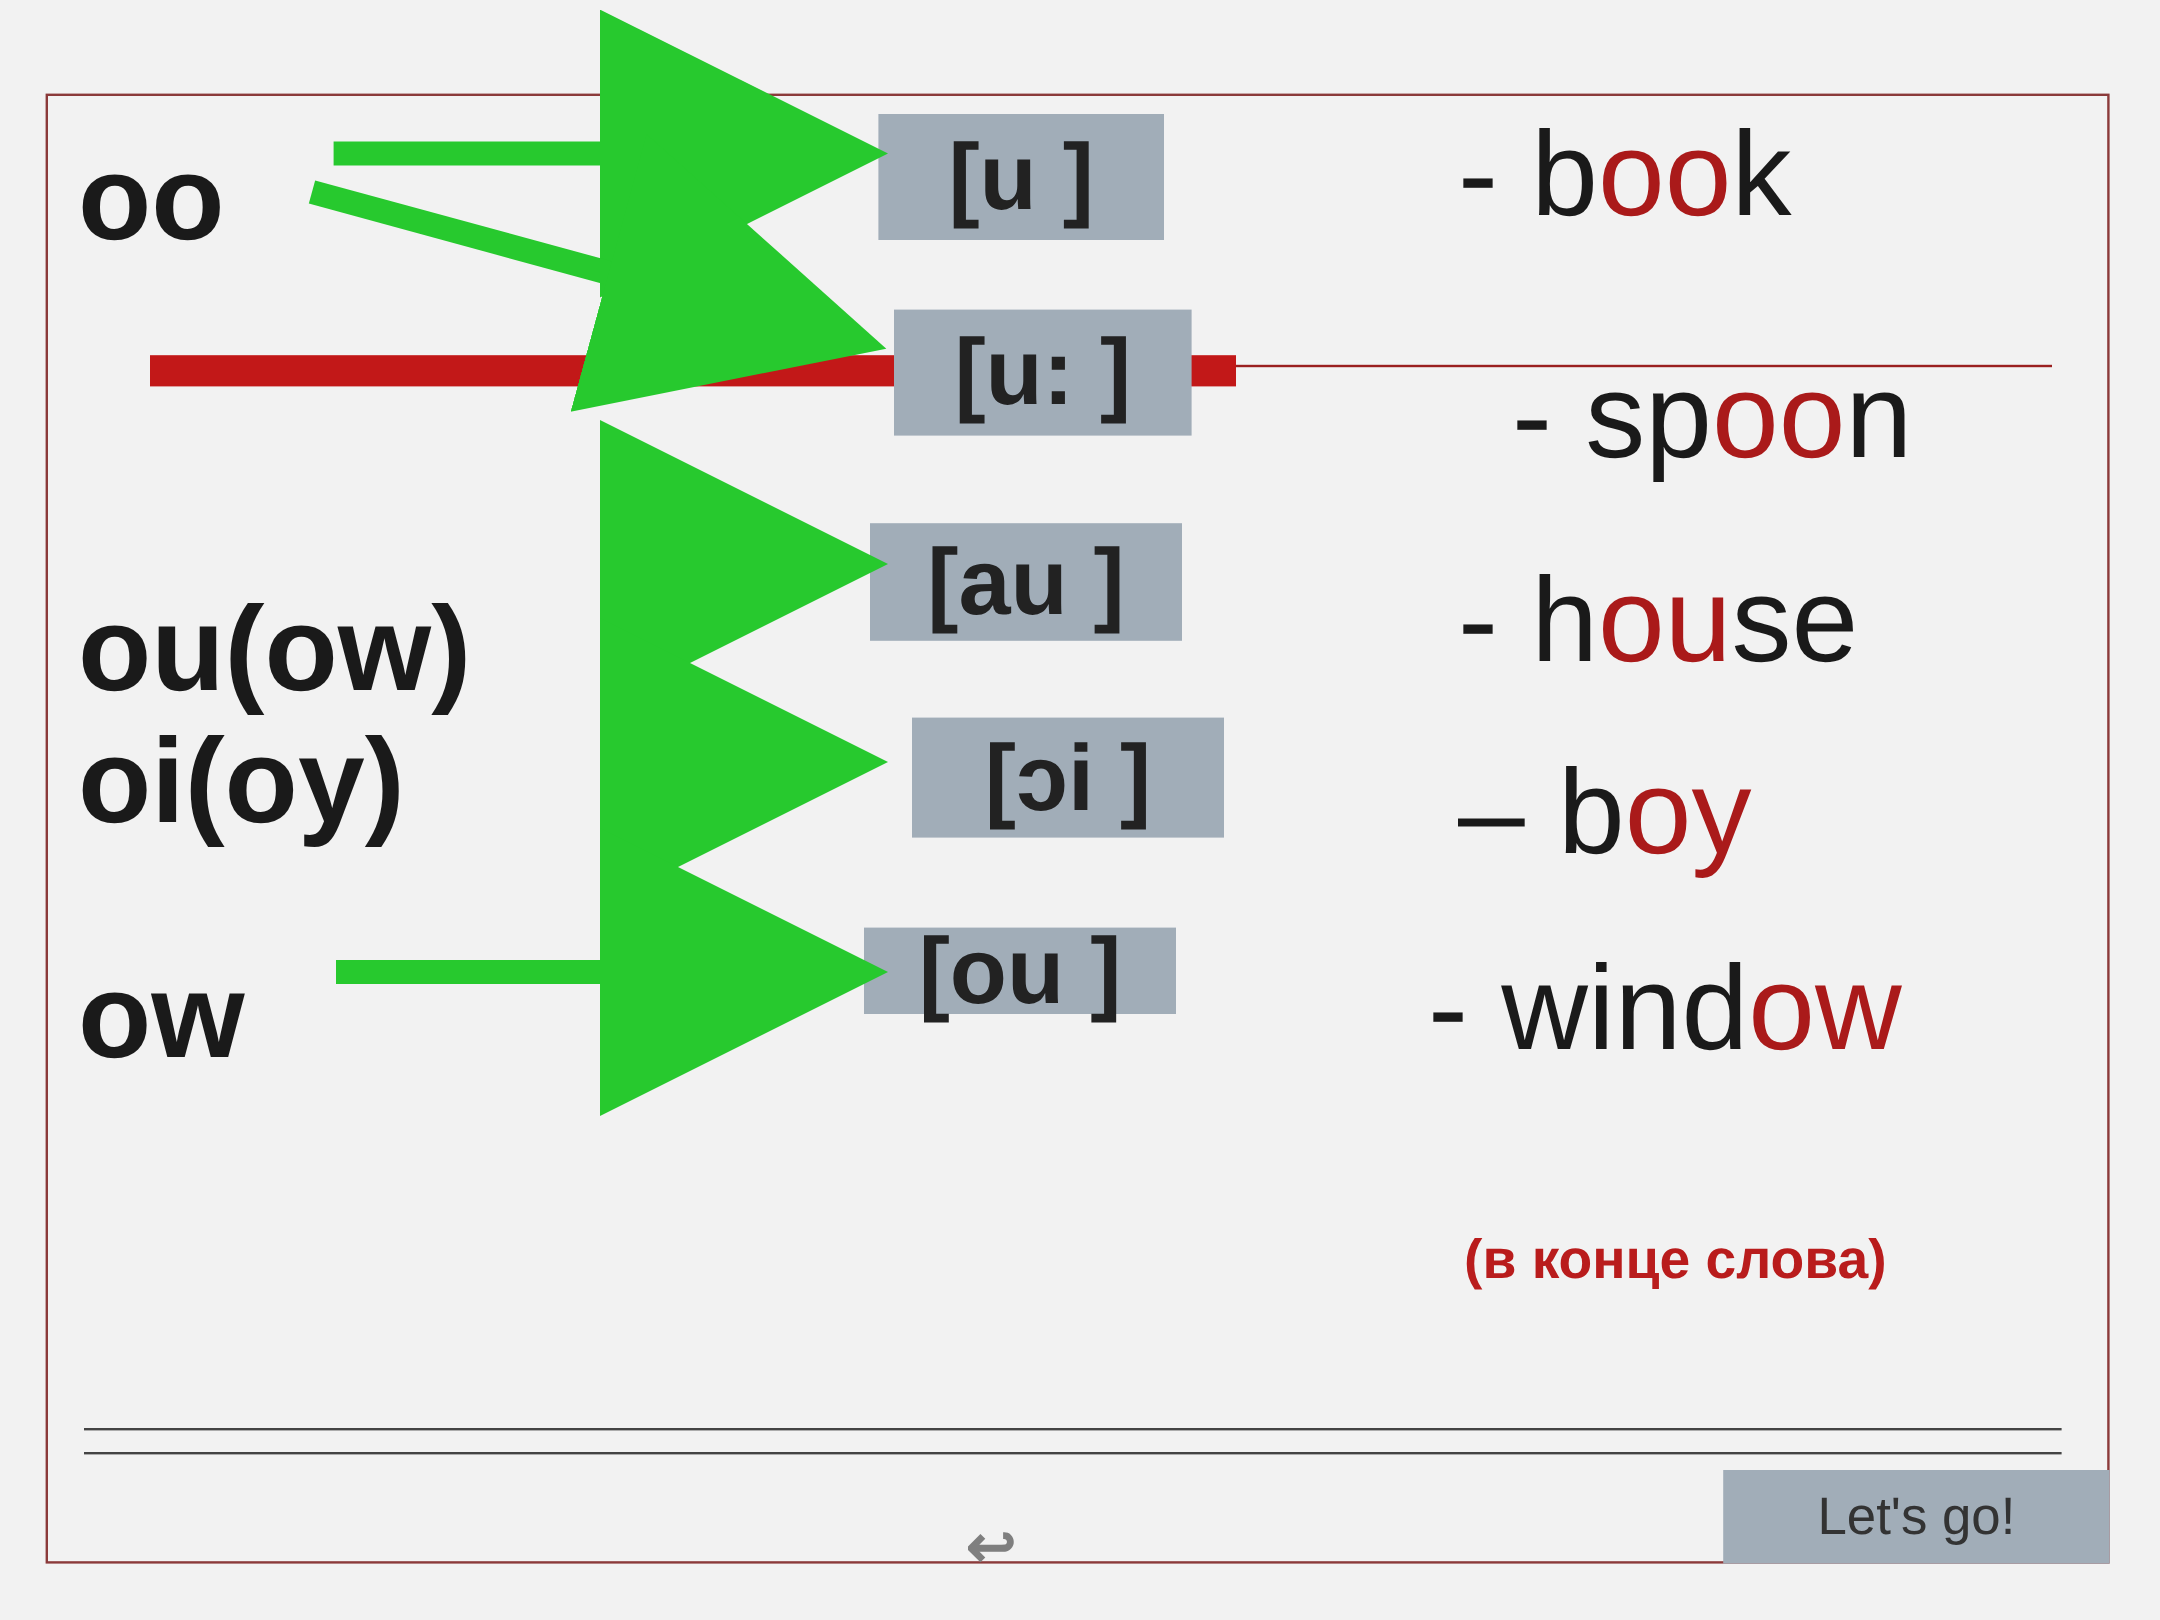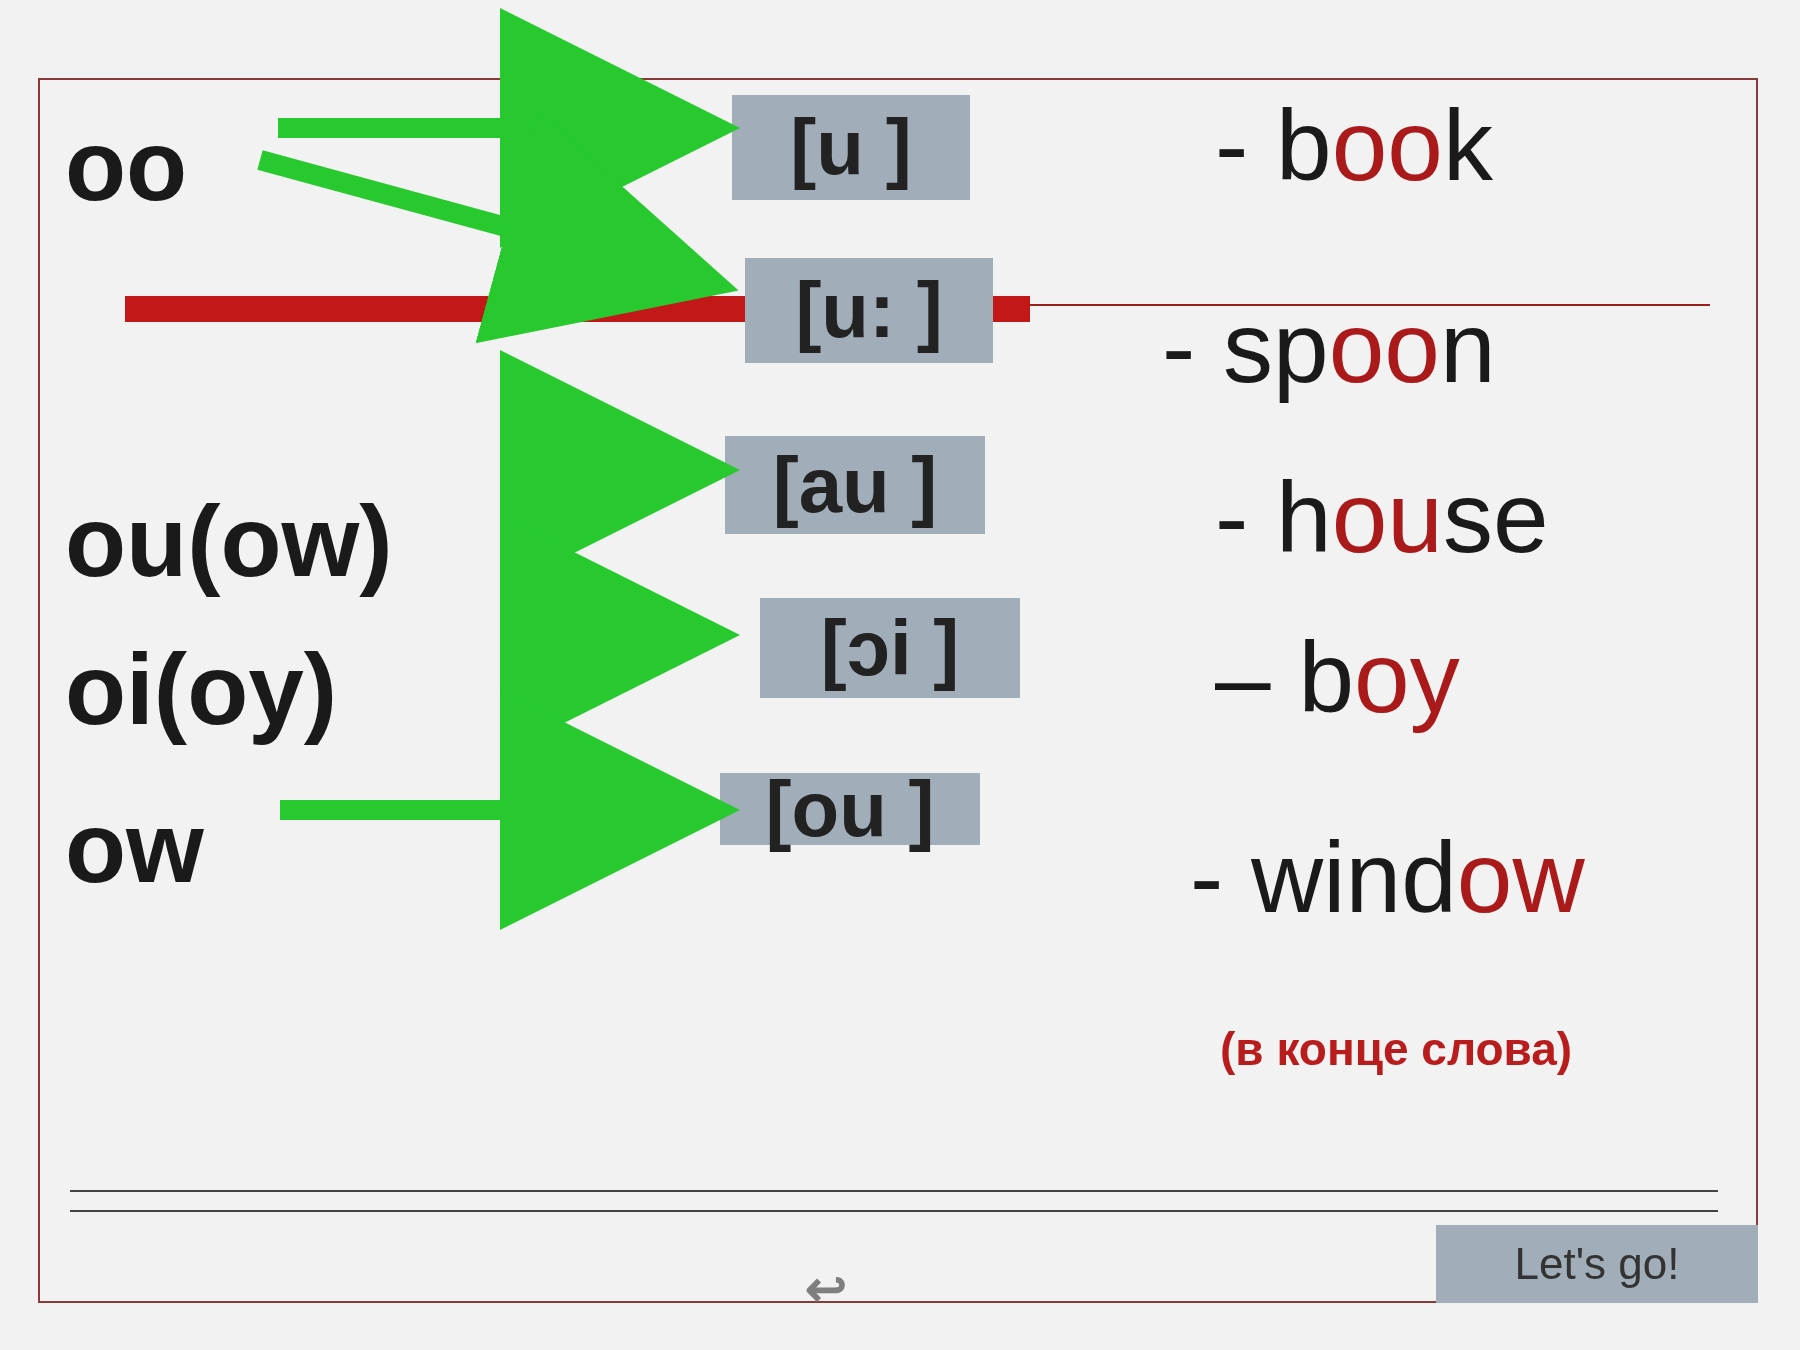--- a/index.html
+++ b/index.html
@@ -49,45 +49,45 @@
 <div class="word" style="left:1215px;top:88px">
   <span>-</span>
   <span> </span>
   <span>b</span><span class="hl">oo</span><span>k</span>
 </div>
 
 <div class="red-bar" style="left:125px;top:296px;width:905px"></div>
 <div class="red-line" style="left:1030px;top:304px;width:680px"></div>
 
 <div class="ipa-box" style="left:745px;top:258px;width:248px;height:105px">[u: ]</div>
-<div class="word" style="left:1162px;top:290px">
+<div class="word" style="left:1260px;top:290px">
   <span>-</span>
   <span> </span>
   <span>sp</span><span class="hl">oo</span><span>n</span>
 </div>
 
 <div class="txt big" style="left:65px;top:484px">ou(ow)</div>
 <div class="ipa-box" style="left:725px;top:436px;width:260px;height:98px">[au ]</div>
 <div class="word" style="left:1215px;top:460px">
   <span>-</span>
   <span> </span>
   <span>h</span><span class="hl">ou</span><span>se</span>
 </div>
 
-<div class="txt big" style="left:65px;top:632px">oi(oy)</div>
+<div class="txt big" style="left:65px;top:594px">oi(oy)</div>
 <div class="ipa-box" style="left:760px;top:598px;width:260px;height:100px">[ɔi ]</div>
 <div class="word" style="left:1215px;top:620px">
   <span>–</span>
   <span> </span>
   <span>b</span><span class="hl">oy</span><span></span>
 </div>
 
 <div class="txt big" style="left:65px;top:790px">ow</div>
 <div class="ipa-box" style="left:720px;top:773px;width:260px;height:72px">[ou ]</div>
-<div class="word" style="left:1190px;top:820px">
+<div class="word" style="left:1190px;top:783px">
   <span>-</span>
   <span> </span>
   <span>wind</span><span class="hl">ow</span><span></span>
 </div>
 
 <svg class="arrow" style="left:0;top:0" width="1800" height="1350">
   <defs>
     <marker id="ah" markerWidth="14" markerHeight="14" refX="10" refY="6" orient="auto">
       <path d="M0,0 L12,6 L0,12 z" fill="#27c92e"></path>
     </marker>

